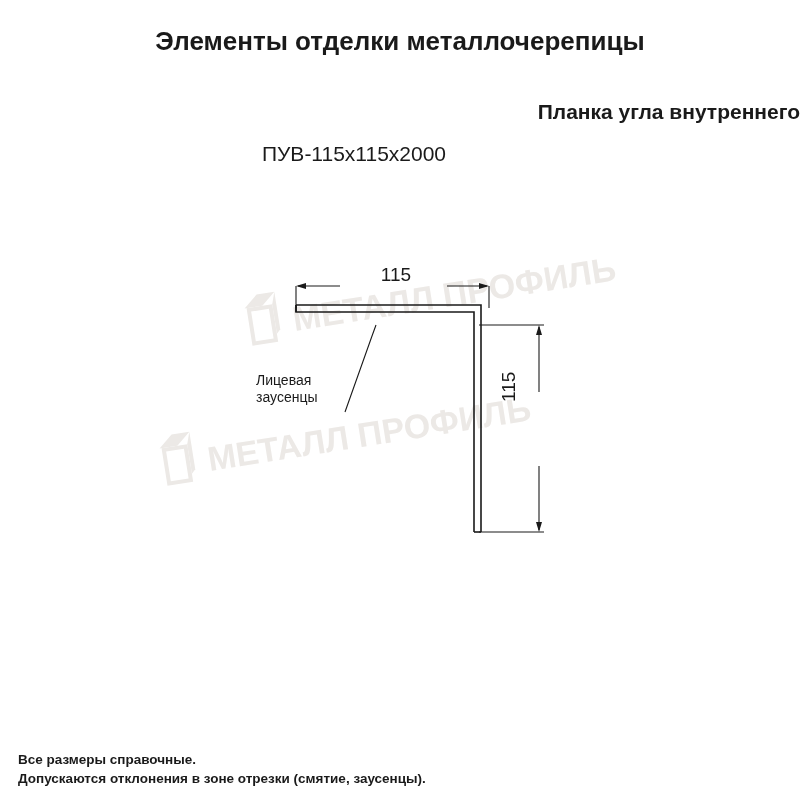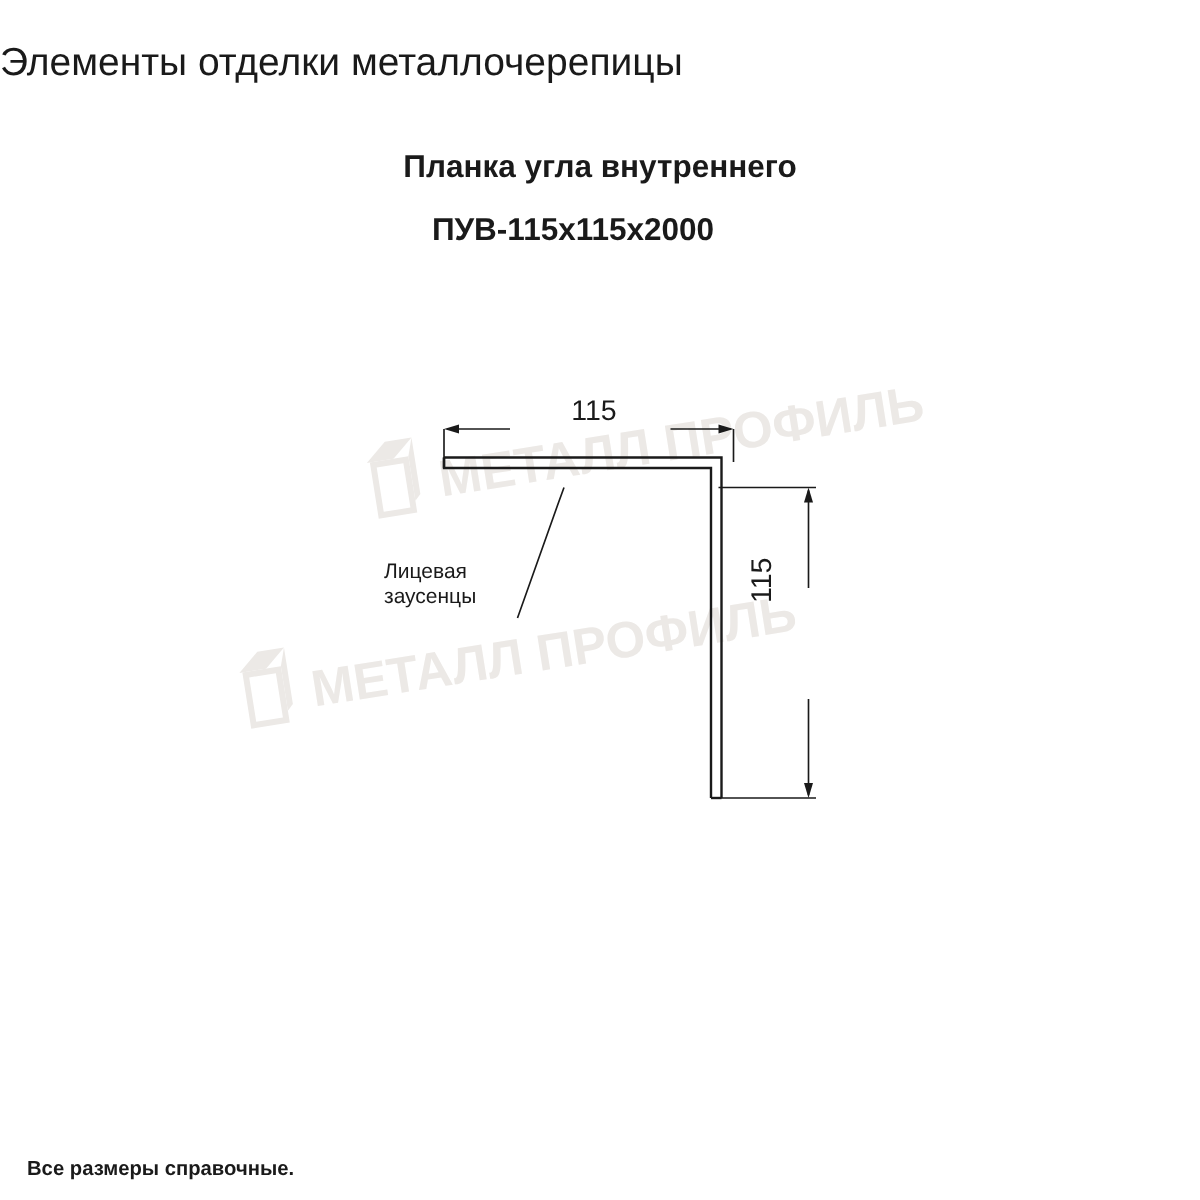--- a/index.html
+++ b/index.html
@@ -17,42 +17,42 @@
   }
   .page {
     position: absolute;
     inset: 0;
   }
   .title-main {
     position: absolute;
     top: 26px;
     left: 0;
     width: 800px;
+    text-align: center;
     font-size: 26px;
-    font-weight: normal;
+    font-weight: bold;
     letter-spacing: 0px;
   }
   .title-sub {
     position: absolute;
     top: 100px;
     left: 0;
     width: 800px;
-    text-align: center;
+    text-align: right;
     font-size: 21px;
     font-weight: bold;
   }
   .title-code {
     position: absolute;
     top: 142px;
     left: 0;
     width: 708px;
     text-align: center;
     font-size: 21px;
-    font-weight: bold;
-    padding-left: 28px;
+    font-weight: normal;
   }
   .drawing {
     position: absolute;
     top: 0;
     left: 0;
     width: 800px;
     height: 800px;
   }
   .watermark-layer {
     position: absolute;
@@ -170,15 +170,16 @@
   <div class="label-face">
     <div>Лицевая</div>
     <div>заусенцы</div>
   </div>
 
   <div class="dim-top">115</div>
   <div class="dim-right">115</div>
 
   <div class="footer">
     <div>Все размеры справочные.</div>
+    <div>Допускаются отклонения в зоне отрезки (смятие, заусенцы).</div>
   </div>
 
 </div>
 
 </body></html>

